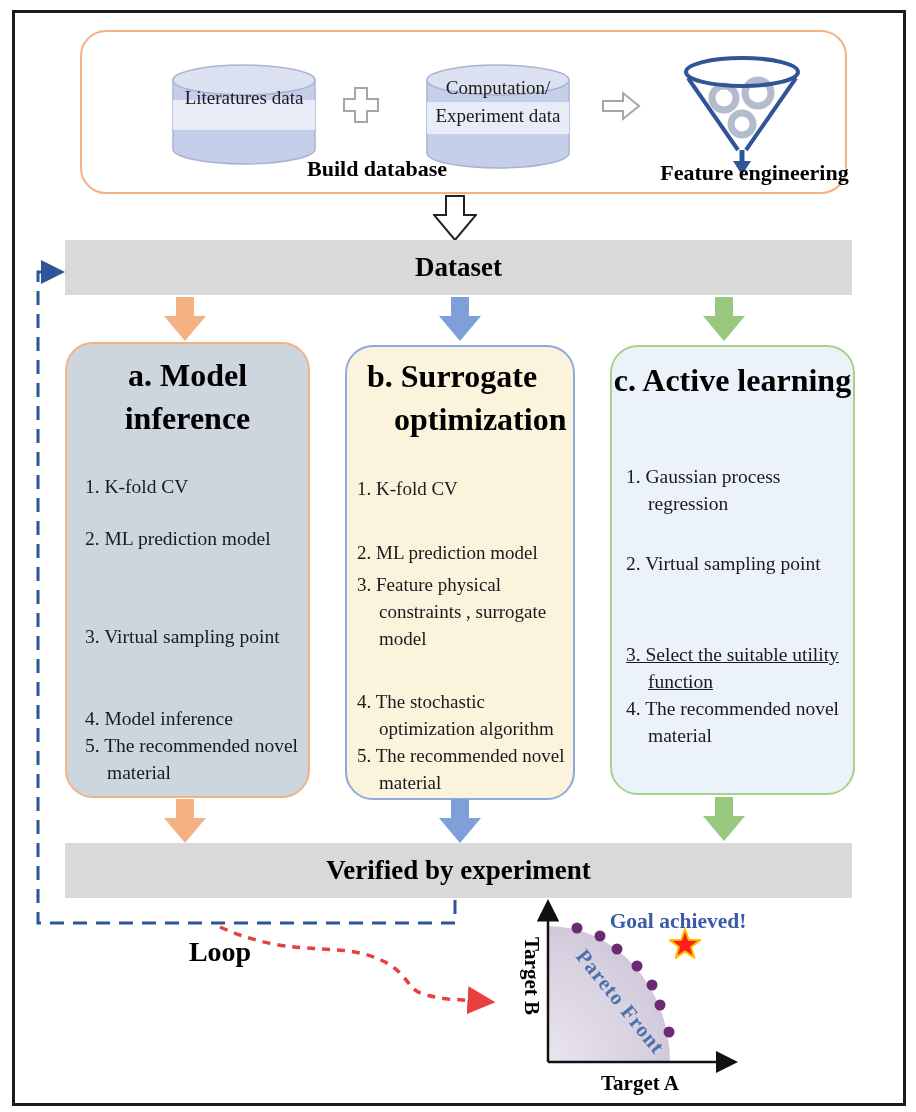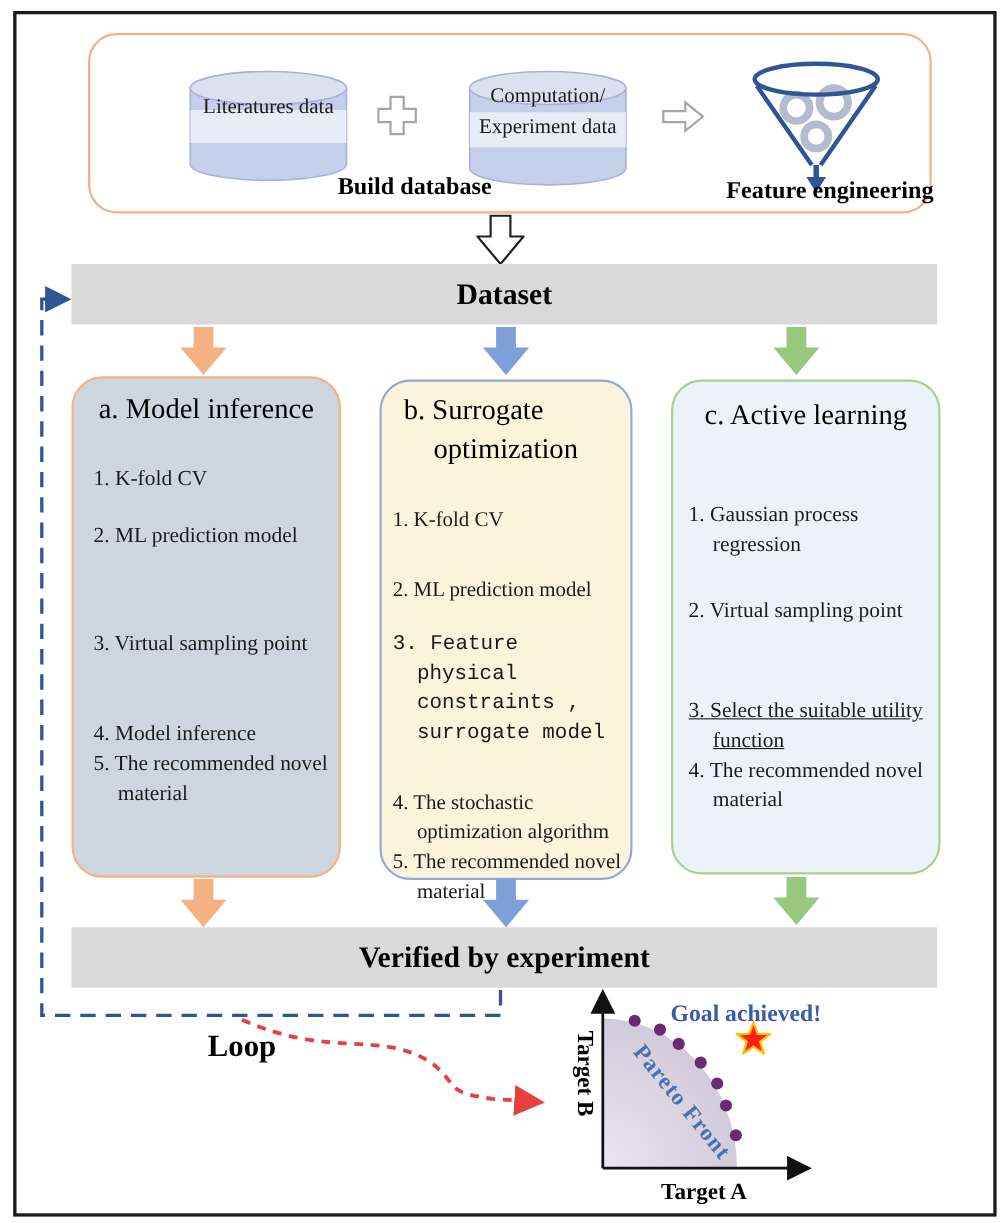--- a/index.html
+++ b/index.html
@@ -14,37 +14,37 @@
   
   .gray-bar{left:65px;width:787px;background:var(--bar_fill);display:flex;align-items:center;justify-content:center;
             font-weight:bold;font-size:27px;color:#000;text-align:center;}
   #dataset-bar{top:240px;height:55px;}
   #verified-bar{top:843px;height:55px;}
   
   .col{border-radius:28px;box-sizing:border-box;}
   #col-a{left:65px;top:342px;width:245px;height:456px;background:var(--box_a_fill);border:2.5px solid var(--orange);}
   #col-b{left:345px;top:345px;width:230px;height:455px;background:var(--box_b_fill);border:2.5px solid var(--blue);}
   #col-c{left:610px;top:345px;width:245px;height:450px;background:var(--box_c_fill);border:2.5px solid var(--green);}
-  .col-title{font-weight:normal;font-size:26px;line-height:1.35;color:#000;}
+  .col-title{font-weight:bold;font-size:32px;line-height:1.35;color:#000;}
   #col-a .col-title{margin-top:10px;text-align:center;}
   #col-b .col-title{margin-top:8px;text-align:left;padding-left:47px;text-indent:-27px;padding-right:4px;}
   #col-c .col-title{margin-top:12px;text-align:center;}
   .item{font-size:19.5px;line-height:27px;color:#1a1a1a;}
   #col-a .item{padding-left:40px;text-indent:-22px;padding-right:4px;}
   #col-b .item{font-size:19px;padding-left:32px;text-indent:-22px;padding-right:2px;}
   #col-c .item{padding-left:36px;text-indent:-22px;padding-right:4px;}
   #col-a .item:nth-of-type(1){margin-top:51px;}
   #col-a .item:nth-of-type(2){margin-top:33px;}
   #col-a .item:nth-of-type(3){margin-top:25px;}
   #col-a .item:nth-of-type(4){margin-top:71px;}
   #col-a .item:nth-of-type(5){margin-top:55px;}
   #col-b .item:nth-of-type(1){margin-top:11px;}
   #col-b .item:nth-of-type(2){margin-top:34px;}
   #col-b .item:nth-of-type(3){margin-top:37px;}
-  #col-b .item:nth-of-type(4){margin-top:22px;font-family:Liberation Mono, monospace;}
+  #col-b .item:nth-of-type(4){margin-top:5px;}
   #col-b .item:nth-of-type(5){margin-top:36px;}
   #col-c .item:nth-of-type(1){margin-top:34px;}
   #col-c .item:nth-of-type(2){margin-top:61px;}
   #col-c .item:nth-of-type(3){margin-top:33px;}
   #col-c .item:nth-of-type(4){margin-top:64px;text-decoration:underline;}
   #loop-label{left:155px;top:936px;width:130px;text-align:center;font-weight:bold;font-size:28px;color:#000;}
   svg{display:block;}
   .svgtext{font-family:"Liberation Serif","DejaVu Serif",serif;font-weight:bold;}
 </style>
 </head>

